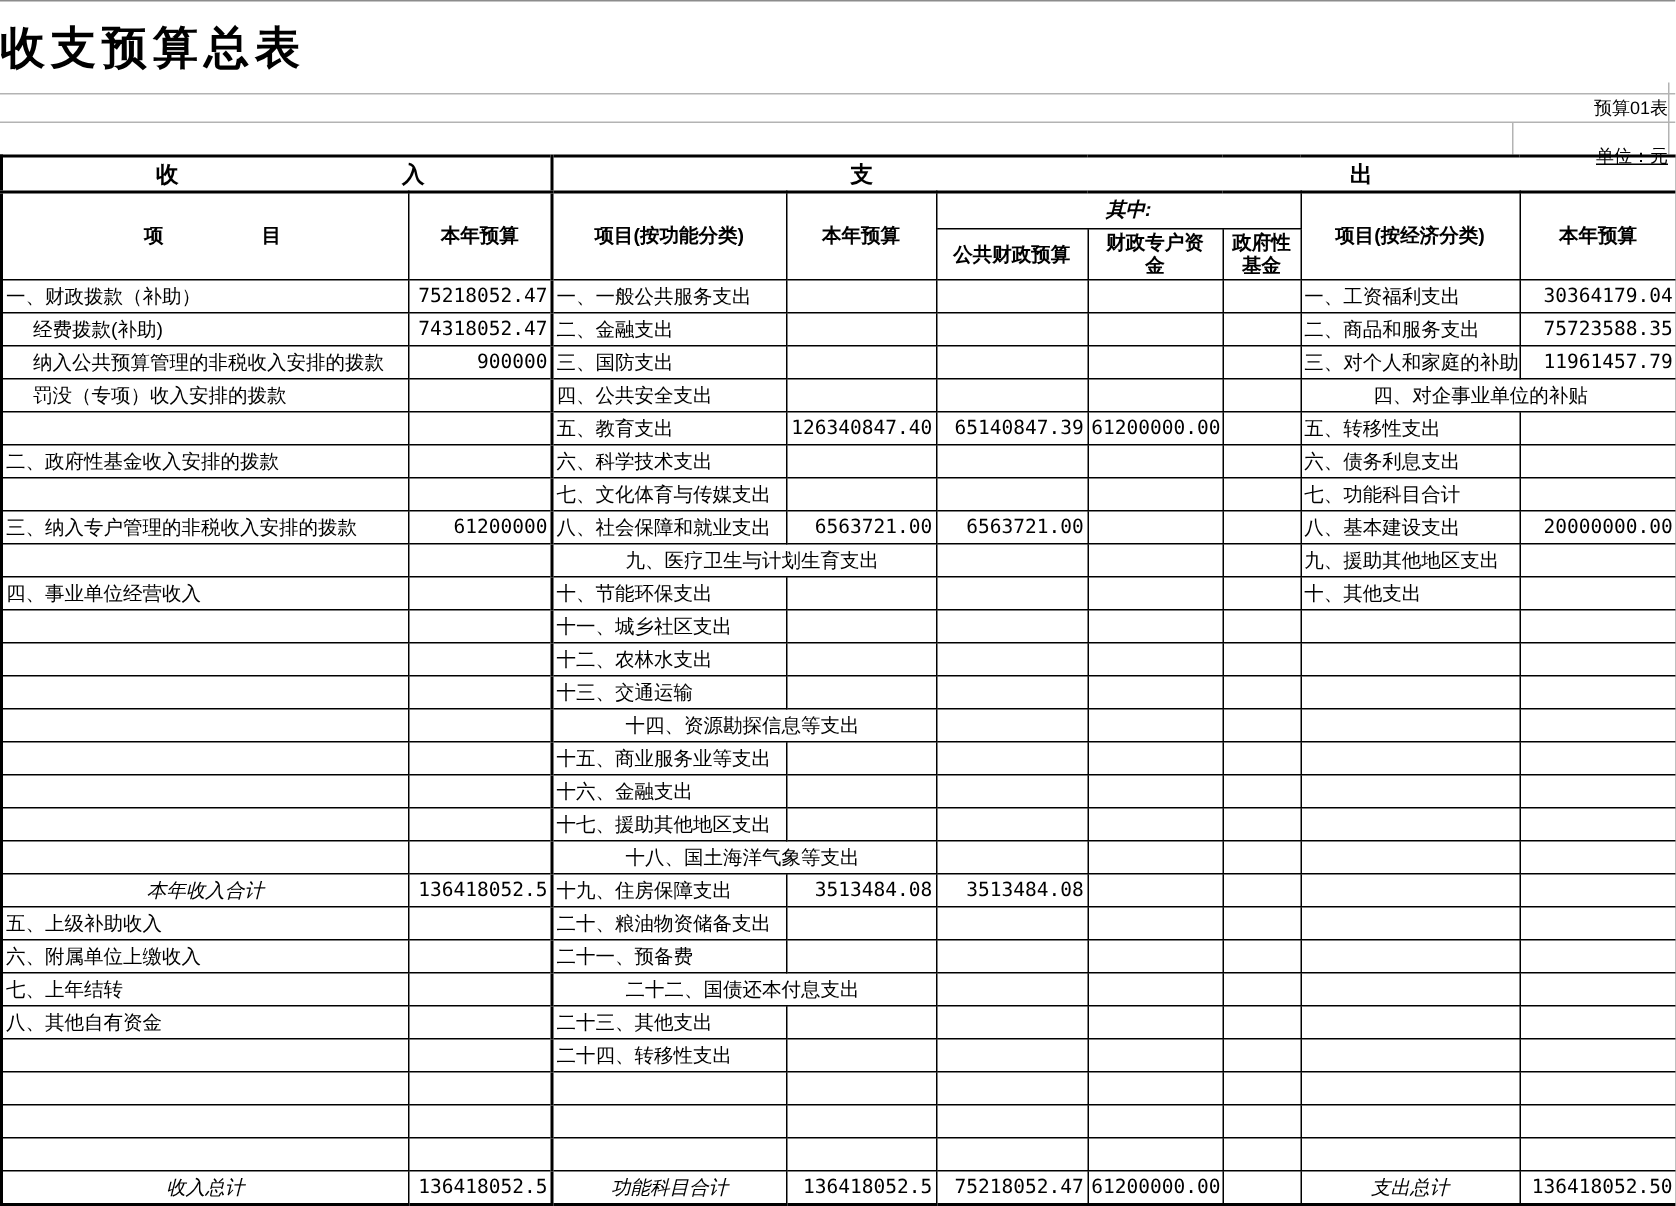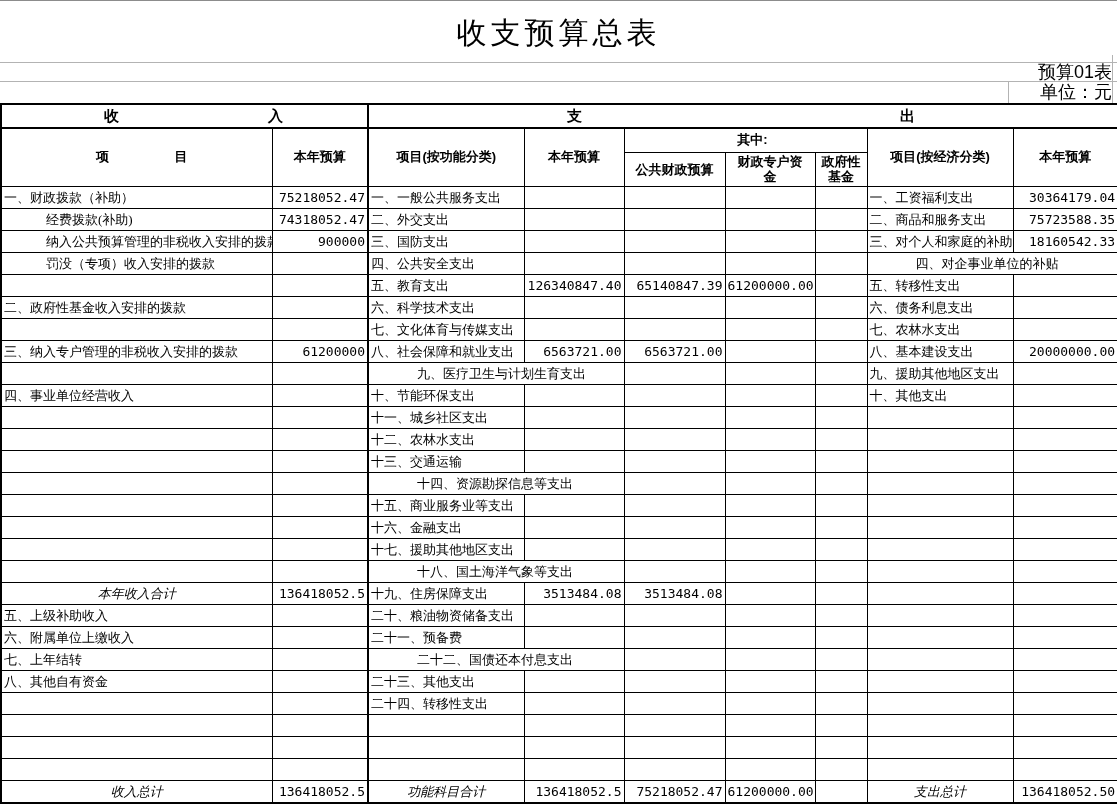--- a/index.html
+++ b/index.html
@@ -1,46 +1,46 @@
 <!DOCTYPE html>
 <html><head>
 <meta charset="utf-8">
 <style>
   html,body{margin:0;padding:0;background:#fff;}
   body{width:1117px;height:804px;position:relative;overflow:hidden;
        font-family:"Liberation Sans","DejaVu Sans",sans-serif;color:#000;}
   .topedge{position:absolute;top:0;left:0;width:1117px;height:0;border-top:1px solid #8c8c8c;}
-  .title{position:absolute;top:10px;left:0;width:1117px;height:48px;text-align:center;
-         font-size:30px;font-weight:normal;letter-spacing:4px;line-height:46px;}
+  .title{position:absolute;top:10px;left:0;width:1117px;height:48px;text-align:left;
+         font-size:30px;font-weight:bold;letter-spacing:4px;line-height:46px;}
   .hline{position:absolute;left:0;width:1117px;height:0;border-top:1px solid #b3b3b3;}
   .hl1{top:62px;} .hl2{top:81px;}
-  .meta{position:absolute;right:5px;height:18px;line-height:18px;font-size:18px;text-align:left;}
-  .m1{top:63px;} .m2{top:83px;}
+  .meta{position:absolute;right:5px;height:18px;line-height:18px;font-size:12px;text-align:left;}
+  .m1{top:63px;} .m2{top:95px;text-decoration:underline;}
   .vsep{position:absolute;width:0;border-left:1px solid #b3b3b3;}
   .vs1{left:1008px;top:82px;height:21px;}
   .vs2{left:1112px;top:55px;height:48px;}
 
   table.budget{position:absolute;top:103px;left:0;width:1117px;border-collapse:collapse;
        table-layout:fixed;border:2px solid #000;}
   .budget th,.budget td{border:1px solid #000;box-sizing:border-box;overflow:hidden;
        white-space:nowrap;font-size:13px;padding:0 2px;}
   .budget thead th{font-weight:bold;text-align:center;vertical-align:middle;}
   tr.grp th{height:24px;font-size:15px;border-bottom:2px solid #000;}
   .spread{display:flex;justify-content:space-between;align-items:center;height:100%;}
   .sp-in{padding:0 82px 0 100px;}
   .sp-out{padding:0 200px 0 196px;}
   .sp-item{padding:0 82px 0 92px;}
   tr.hdr2 th{height:24px;}
   tr.hdr3 th{height:34px;line-height:15px;white-space:normal;word-break:break-all;margin-left:36px;}
-  th.among{text-align:left;padding-left:16px;height:24px;}
+  th.among{text-align:left;padding-left:16px;height:24px;font-style:italic;}
   .wrapnarrow{display:inline-block;width:72px;word-break:break-all;}
   .secdiv{border-left:2px solid #000 !important;}
   .budget tbody td,.budget tfoot td{height:22px;line-height:21px;}
   td.lbl{text-align:left;}
-  td.ind{padding-left:44px;font-family:Liberation Serif, serif;}
+  td.ind{padding-left:20px;}
   td.ctr{text-align:center;font-style:italic;}
   td.num{text-align:right;font-family:"DejaVu Sans Mono",monospace;font-size:13px;}
   td.ovf{overflow:visible;padding-left:48px;}
   .budget tfoot td{border-bottom:2px solid #000;}
 </style>
 </head>
 <body>
 
 <div class="topedge"></div>
 <div class="title">收支预算总表</div>
@@ -108,38 +108,38 @@
         <td class="num"></td>
         <td class="num"></td>
         <td class="num"></td>
         <td class="num"></td>
         <td class="lbl">一、工资福利支出</td>
         <td class="num">30364179.04</td>
       </tr>
       <tr>
         <td class="lbl ind">经费拨款(补助)</td>
         <td class="num">74318052.47</td>
-        <td class="lbl secdiv">二、外交支出</td>
+        <td class="lbl secdiv">二、金融支出</td>
         <td class="num"></td>
         <td class="num"></td>
         <td class="num"></td>
         <td class="num"></td>
         <td class="lbl">二、商品和服务支出</td>
         <td class="num">75723588.35</td>
       </tr>
       <tr>
         <td class="lbl ind">纳入公共预算管理的非税收入安排的拨款</td>
         <td class="num">900000</td>
         <td class="lbl secdiv">三、国防支出</td>
         <td class="num"></td>
         <td class="num"></td>
         <td class="num"></td>
         <td class="num"></td>
         <td class="lbl">三、对个人和家庭的补助</td>
-        <td class="num">18160542.33</td>
+        <td class="num">11961457.79</td>
       </tr>
       <tr>
         <td class="lbl ind">罚没（专项）收入安排的拨款</td>
         <td class="num"></td>
         <td class="lbl secdiv">四、公共安全支出</td>
         <td class="num"></td>
         <td class="num"></td>
         <td class="num"></td>
         <td class="num"></td>
         <td class="lbl ovf" colspan="2">四、对企事业单位的补贴</td>
@@ -167,21 +167,21 @@
         <td class="num"></td>
       </tr>
       <tr>
         <td class="lbl"></td>
         <td class="num"></td>
         <td class="lbl secdiv">七、文化体育与传媒支出</td>
         <td class="num"></td>
         <td class="num"></td>
         <td class="num"></td>
         <td class="num"></td>
-        <td class="lbl">七、农林水支出</td>
+        <td class="lbl">七、功能科目合计</td>
         <td class="num"></td>
       </tr>
       <tr>
         <td class="lbl">三、纳入专户管理的非税收入安排的拨款</td>
         <td class="num">61200000</td>
         <td class="lbl secdiv">八、社会保障和就业支出</td>
         <td class="num">6563721.00</td>
         <td class="num">6563721.00</td>
         <td class="num"></td>
         <td class="num"></td>

